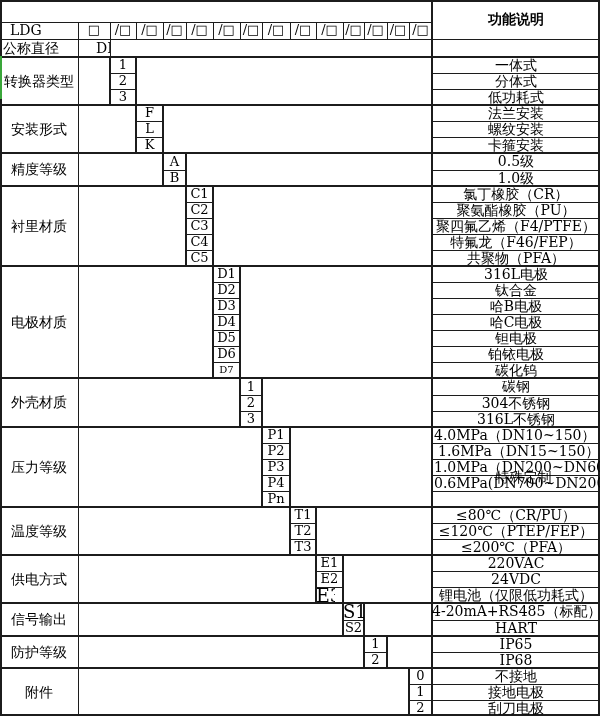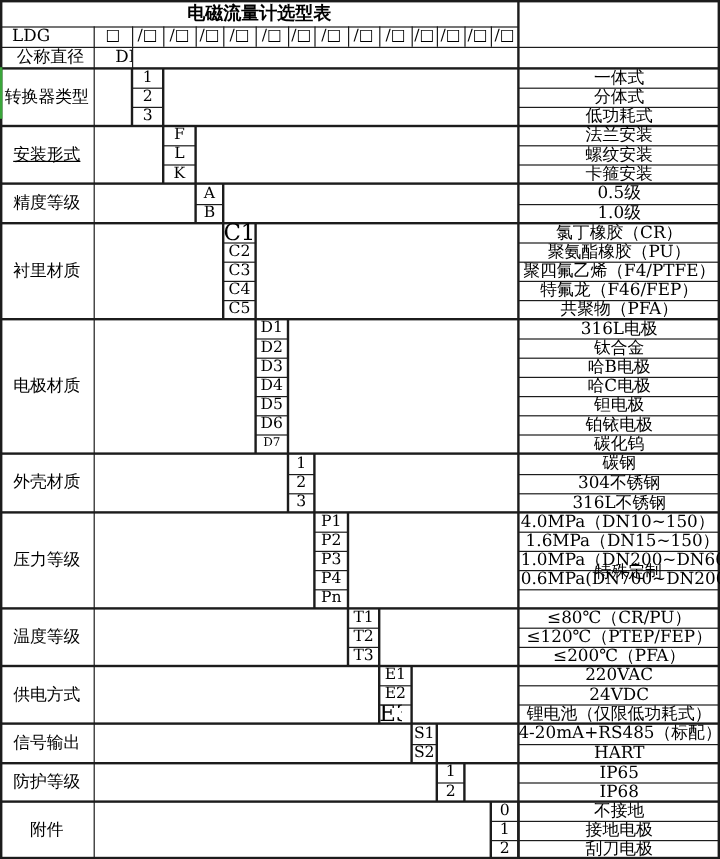--- a/index.html
+++ b/index.html
@@ -9,29 +9,29 @@
   }
   .cell{
     position:absolute;box-sizing:border-box;text-align:center;
     white-space:nowrap;overflow:hidden;font-size:14px;color:#000;
   }
   .ln{position:absolute;background:#1c1c1c;}
   .title-cell{left:0;top:0;width:432px;height:22px;line-height:22px;font-weight:bold;font-size:15px;}
   .fnheader-cell{left:432px;top:0;width:168px;height:39px;line-height:39px;font-weight:bold;font-size:14px;}
   .ldg-cell{left:0;top:22px;width:78px;height:17px;line-height:17px;text-align:left;padding-left:10px;}
   .box-cell{left:78px;top:22px;width:32px;height:17px;line-height:15px;font-size:13px;}
-  .dialabel-cell{left:0;top:39px;width:78px;height:18px;line-height:18px;text-align:left;padding-left:14px;}
+  .dialabel-cell{left:0;top:39px;width:78px;height:18px;line-height:18px;text-align:left;padding-left:3px;}
   .diacode-cell{left:78px;top:39px;width:32px;height:18px;line-height:18px;text-align:left;padding-left:18px;}
   .diadesc-cell{left:432px;top:39px;width:168px;height:18px;line-height:18px;}
 </style>
 </head>
 <body>
 
 <div id="stage">
-  <div class="cell title-cell">电磁流量计选型表</div>
+  <div class="cell fnheader-cell">功能说明</div>
   <div class="cell ldg-cell">LDG</div>
   <div class="cell box-cell">□</div>
   <div class="cell dialabel-cell">公称直径</div>
   <div class="cell diacode-cell">DN</div>
   <div id="grid">
       <div class="ln" style="left: 0px; top: 0px; width: 600px; height: 2px;"></div>
       <div class="ln" style="left: 0px; top: 714px; width: 600px; height: 2px;"></div>
       <div class="ln" style="left: 0px; top: 0px; width: 2px; height: 716px;"></div>
       <div class="ln" style="left: 598px; top: 0px; width: 2px; height: 716px;"></div>
       <div class="ln" style="left: 0px; top: 22px; width: 432px; height: 1px;"></div>
@@ -73,21 +73,21 @@
       <div class="cell" style="left: 432px; top: 57px; width: 168px; height: 16px; line-height: 16px;">一体式</div>
       <div class="cell" style="left: 110px; top: 73px; width: 26px; height: 16px; line-height: 16px; font-size: 13px;">2</div>
       <div class="cell" style="left: 432px; top: 73px; width: 168px; height: 16px; line-height: 16px;">分体式</div>
       <div class="ln" style="left: 110px; top: 73px; width: 26px; height: 1px;"></div>
       <div class="ln" style="left: 432px; top: 73px; width: 168px; height: 1px;"></div>
       <div class="cell" style="left: 110px; top: 89px; width: 26px; height: 16px; line-height: 16px; font-size: 13px;">3</div>
       <div class="cell" style="left: 432px; top: 89px; width: 168px; height: 16px; line-height: 16px;">低功耗式</div>
       <div class="ln" style="left: 110px; top: 89px; width: 26px; height: 1px;"></div>
       <div class="ln" style="left: 432px; top: 89px; width: 168px; height: 1px;"></div>
       <div class="ln" style="left: 0px; top: 104px; width: 600px; height: 2px;"></div>
-      <div class="cell" style="left: 0px; top: 105px; width: 78px; height: 48px; line-height: 48px; text-decoration: underline;">安装形式</div>
+      <div class="cell" style="left: 0px; top: 105px; width: 78px; height: 48px; line-height: 48px;">安装形式</div>
       <div class="ln" style="left: 135px; top: 105px; width: 2px; height: 48px;"></div>
       <div class="ln" style="left: 162px; top: 105px; width: 2px; height: 48px;"></div>
       <div class="cell" style="left: 136px; top: 105px; width: 27px; height: 16px; line-height: 16px; font-size: 13px;">F</div>
       <div class="cell" style="left: 432px; top: 105px; width: 168px; height: 16px; line-height: 16px;">法兰安装</div>
       <div class="cell" style="left: 136px; top: 121px; width: 27px; height: 16px; line-height: 16px; font-size: 13px;">L</div>
       <div class="cell" style="left: 432px; top: 121px; width: 168px; height: 16px; line-height: 16px;">螺纹安装</div>
       <div class="ln" style="left: 136px; top: 121px; width: 27px; height: 1px;"></div>
       <div class="ln" style="left: 432px; top: 121px; width: 168px; height: 1px;"></div>
       <div class="cell" style="left: 136px; top: 137px; width: 27px; height: 16px; line-height: 16px; font-size: 13px;">K</div>
       <div class="cell" style="left: 432px; top: 137px; width: 168px; height: 16px; line-height: 16px;">卡箍安装</div>
@@ -100,21 +100,21 @@
       <div class="cell" style="left: 163px; top: 153px; width: 23px; height: 17px; line-height: 17px; font-size: 13px;">A</div>
       <div class="cell" style="left: 432px; top: 153px; width: 168px; height: 17px; line-height: 17px;">0.5级</div>
       <div class="cell" style="left: 163px; top: 170px; width: 23px; height: 16px; line-height: 16px; font-size: 13px;">B</div>
       <div class="cell" style="left: 432px; top: 170px; width: 168px; height: 28px; line-height: 16px;">1.0级</div>
       <div class="ln" style="left: 163px; top: 170px; width: 23px; height: 1px;"></div>
       <div class="ln" style="left: 432px; top: 170px; width: 168px; height: 1px;"></div>
       <div class="ln" style="left: 0px; top: 185px; width: 600px; height: 2px;"></div>
       <div class="cell" style="left: 0px; top: 186px; width: 78px; height: 80px; line-height: 80px;">衬里材质</div>
       <div class="ln" style="left: 185px; top: 186px; width: 2px; height: 80px;"></div>
       <div class="ln" style="left: 212px; top: 186px; width: 2px; height: 80px;"></div>
-      <div class="cell" style="left: 186px; top: 186px; width: 27px; height: 16px; line-height: 16px; font-size: 19px;">C1</div>
+      <div class="cell" style="left: 186px; top: 186px; width: 27px; height: 16px; line-height: 16px; font-size: 13px;">C1</div>
       <div class="cell" style="left: 432px; top: 186px; width: 168px; height: 16px; line-height: 16px;">氯丁橡胶（CR）</div>
       <div class="cell" style="left: 186px; top: 202px; width: 27px; height: 16px; line-height: 16px; font-size: 13px;">C2</div>
       <div class="cell" style="left: 432px; top: 202px; width: 168px; height: 16px; line-height: 16px;">聚氨酯橡胶（PU）</div>
       <div class="ln" style="left: 186px; top: 202px; width: 27px; height: 1px;"></div>
       <div class="ln" style="left: 432px; top: 202px; width: 168px; height: 1px;"></div>
       <div class="cell" style="left: 186px; top: 218px; width: 27px; height: 16px; line-height: 16px; font-size: 13px;">C3</div>
       <div class="cell" style="left: 432px; top: 218px; width: 168px; height: 16px; line-height: 16px;">聚四氟乙烯（F4/PTFE）</div>
       <div class="ln" style="left: 186px; top: 218px; width: 27px; height: 1px;"></div>
       <div class="ln" style="left: 432px; top: 218px; width: 168px; height: 1px;"></div>
       <div class="cell" style="left: 186px; top: 234px; width: 27px; height: 16px; line-height: 16px; font-size: 13px;">C4</div>
@@ -216,21 +216,21 @@
       <div class="ln" style="left: 316px; top: 571px; width: 27px; height: 1px;"></div>
       <div class="ln" style="left: 432px; top: 571px; width: 168px; height: 1px;"></div>
       <div class="cell" style="left: 316px; top: 587px; width: 19px; height: 16px; line-height: 16px; font-size: 19px;">E3</div>
       <div class="cell" style="left: 432px; top: 587px; width: 168px; height: 16px; line-height: 16px;">锂电池（仅限低功耗式）</div>
       <div class="ln" style="left: 316px; top: 587px; width: 27px; height: 1px;"></div>
       <div class="ln" style="left: 432px; top: 587px; width: 168px; height: 1px;"></div>
       <div class="ln" style="left: 0px; top: 602px; width: 600px; height: 2px;"></div>
       <div class="cell" style="left: 0px; top: 603px; width: 78px; height: 33px; line-height: 33px;">信号输出</div>
       <div class="ln" style="left: 342px; top: 603px; width: 2px; height: 33px;"></div>
       <div class="ln" style="left: 363px; top: 603px; width: 2px; height: 33px;"></div>
-      <div class="cell" style="left: 343px; top: 603px; width: 21px; height: 17px; line-height: 17px; font-size: 13px;">S1</div>
+      <div class="cell" style="left: 343px; top: 603px; width: 21px; height: 17px; line-height: 17px; font-size: 18px;">S1</div>
       <div class="cell" style="left: 432px; top: 603px; width: 168px; height: 17px; line-height: 17px;">4-20mA+RS485（标配）</div>
       <div class="cell" style="left: 343px; top: 620px; width: 21px; height: 16px; line-height: 16px; font-size: 13px;">S2</div>
       <div class="cell" style="left: 432px; top: 620px; width: 168px; height: 16px; line-height: 16px;">HART</div>
       <div class="ln" style="left: 343px; top: 620px; width: 21px; height: 1px;"></div>
       <div class="ln" style="left: 432px; top: 620px; width: 168px; height: 1px;"></div>
       <div class="ln" style="left: 0px; top: 635px; width: 600px; height: 2px;"></div>
       <div class="cell" style="left: 0px; top: 636px; width: 78px; height: 32px; line-height: 32px;">防护等级</div>
       <div class="ln" style="left: 363px; top: 636px; width: 2px; height: 32px;"></div>
       <div class="ln" style="left: 386px; top: 636px; width: 2px; height: 32px;"></div>
       <div class="cell" style="left: 364px; top: 636px; width: 23px; height: 16px; line-height: 16px; font-size: 13px;">1</div>

